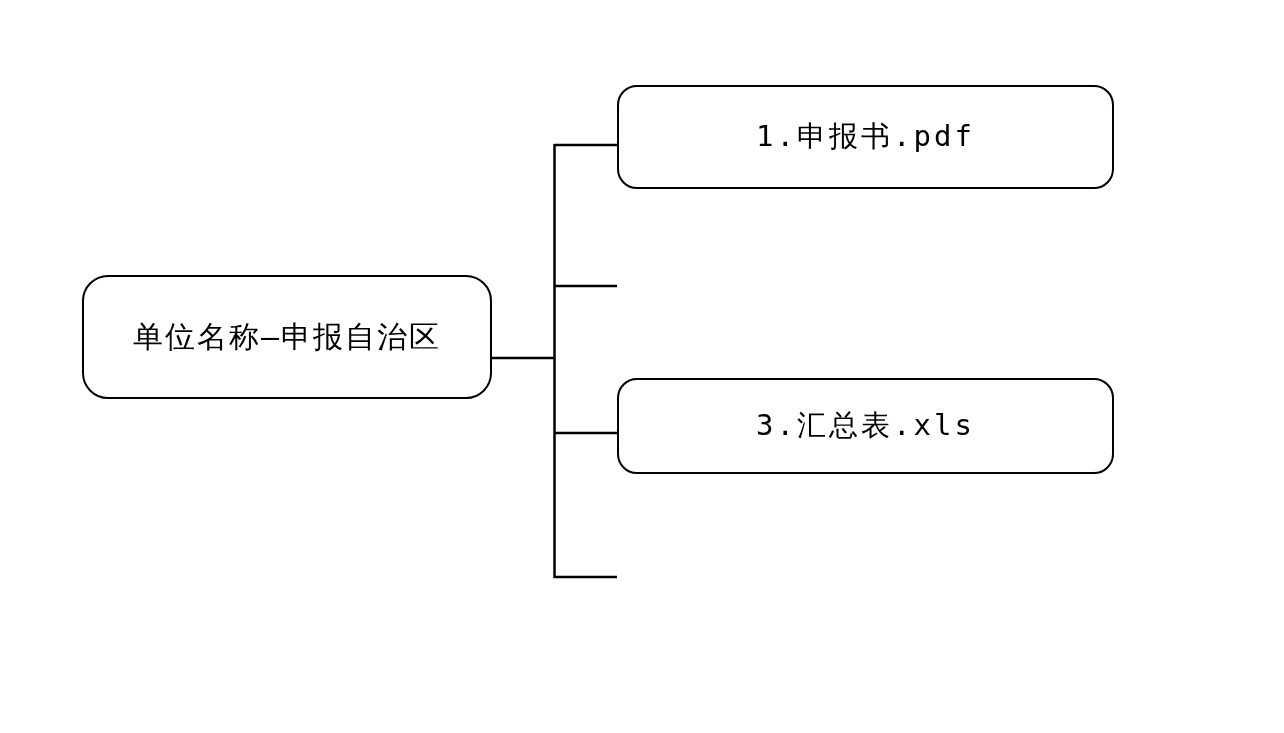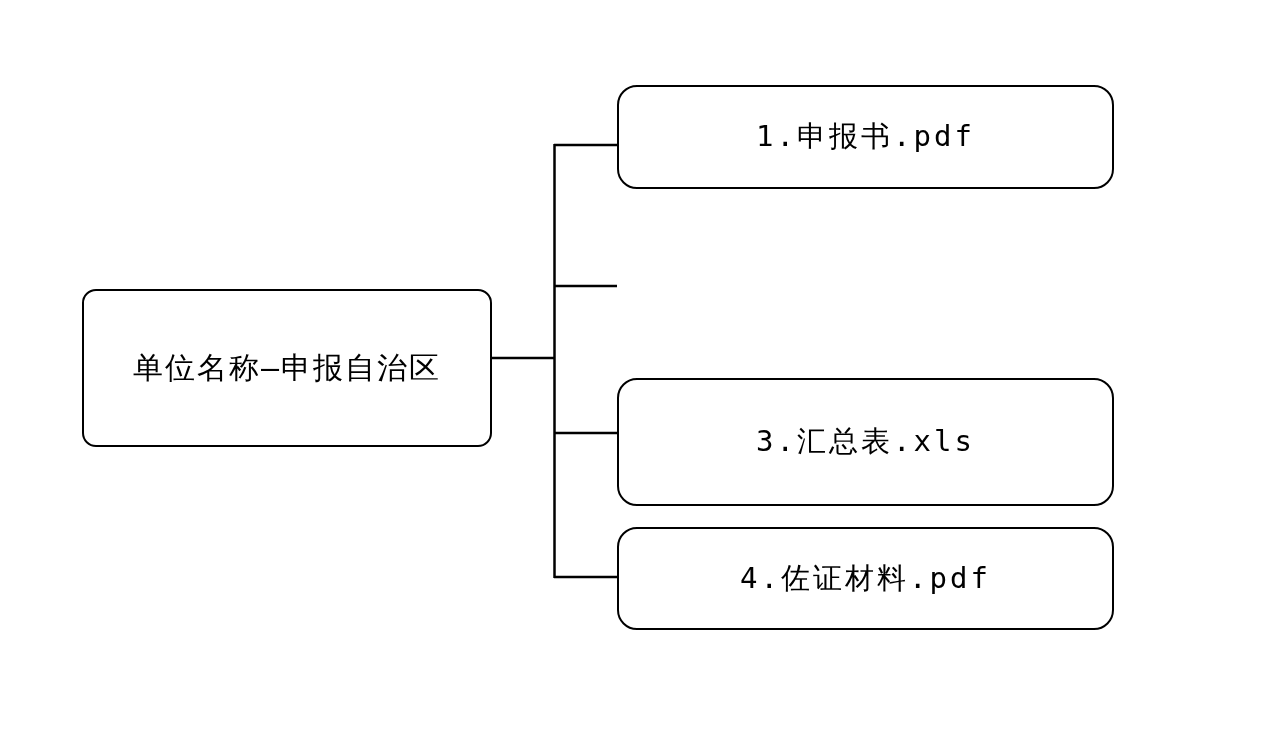--- a/index.html
+++ b/index.html
@@ -29,43 +29,43 @@
     border: 2.5px solid #000000;
     background: #ffffff;
     display: flex;
     flex-direction: column;
     align-items: center;
     justify-content: center;
     text-align: center;
   }
   .node.root {
     left: 82px;
-    top: 289px;
+    top: 275px;
     width: 410px;
-    height: 158px;
-    border-radius: 14px;
+    height: 124px;
+    border-radius: 26px;
     font-size: 30px;
     line-height: 40px;
     letter-spacing: 2px;
   }
   .node.root .line {
     display: block;
     white-space: nowrap;
   }
   .node.child {
     left: 617px;
     width: 497px;
     border-radius: 20px;
     font-size: 29px;
     letter-spacing: 3px;
     white-space: nowrap;
   }
   .node.child-1 { top: 85px;  height: 104px; }
   .node.child-2 { top: 230px; height: 103px; }
-  .node.child-3 { top: 378px; height: 128px; }
+  .node.child-3 { top: 378px; height: 96px; }
   .node.child-4 { top: 527px; height: 103px; }
 </style>
 </head>
 <body>
 
 <div class="canvas">
 
   <svg class="connectors" viewBox="0 0 1284 733" xmlns="http://www.w3.org/2000/svg">
     <path d="M492 358 H555 M554.5 144 V578 M554 145 H617 M554 286 H617 M554 433 H617 M554 577 H617" fill="none" stroke-width="2.5" stroke="#000000"></path>
   </svg>
@@ -76,17 +76,14 @@
 
   <div class="node child child-1">
     <span>1.申报书.pdf</span>
   </div>
 
 
   <div class="node child child-3">
     <span>3.汇总表.xls</span>
   </div>
 
-  <div class="node child child-4">
-    <span>4.佐证材料.pdf</span>
-  </div>
 
 </div>
 
 </body></html>

